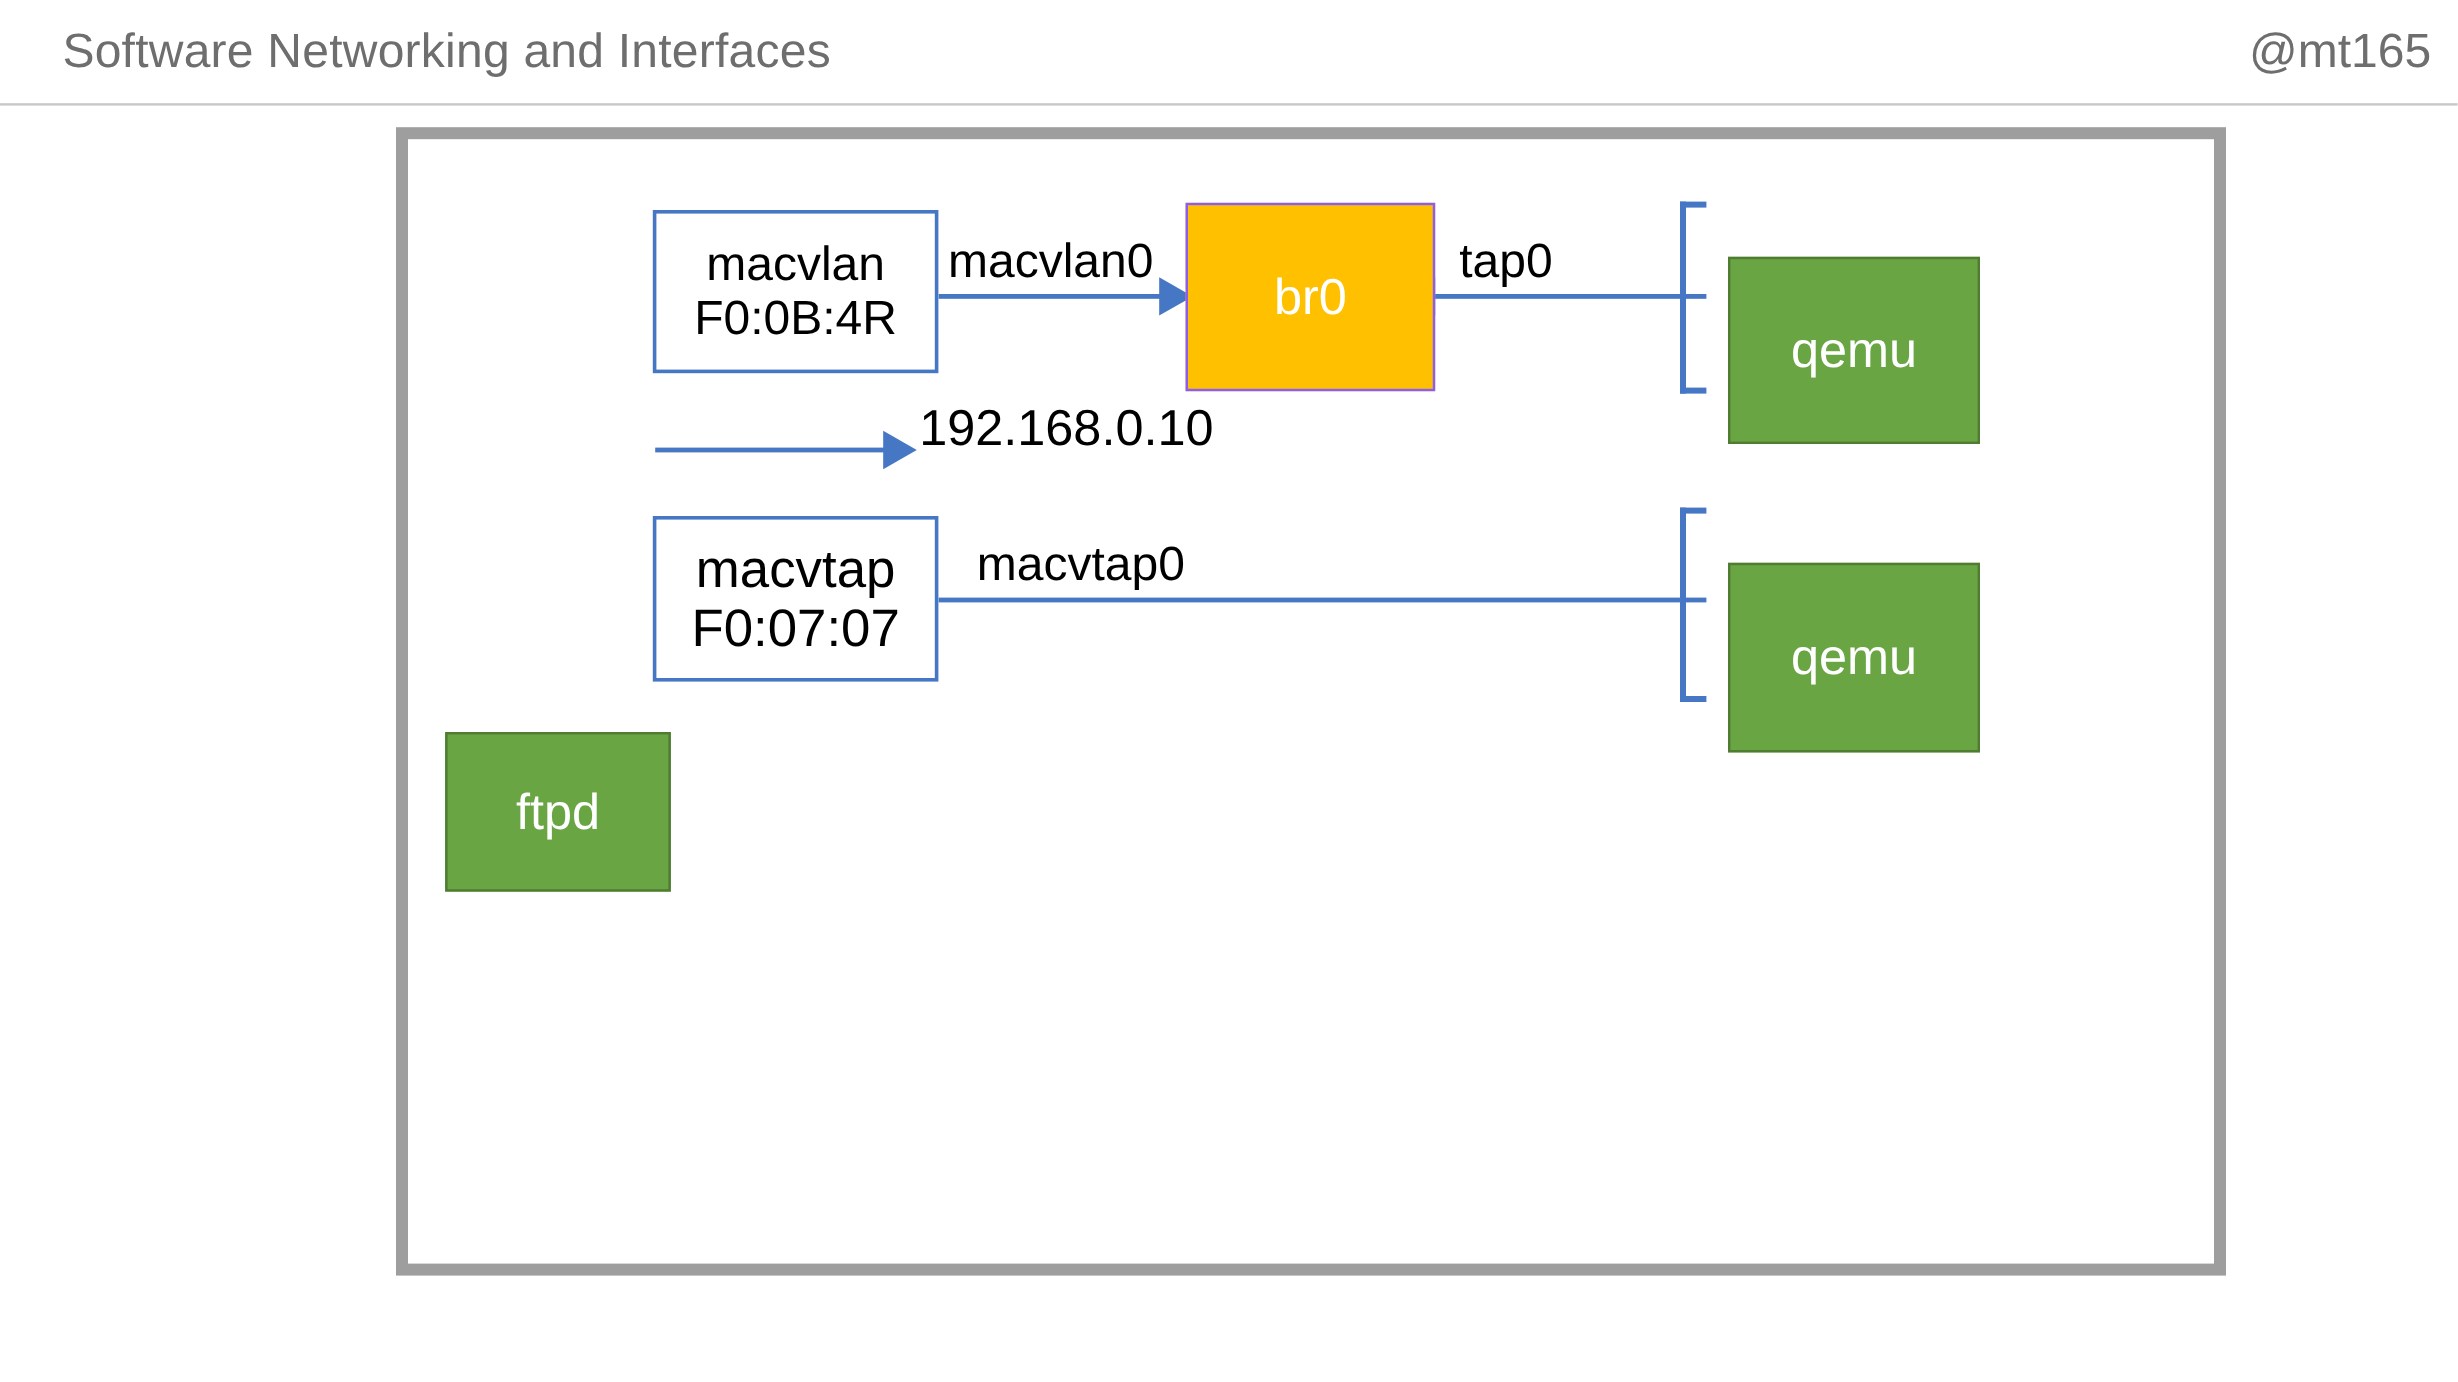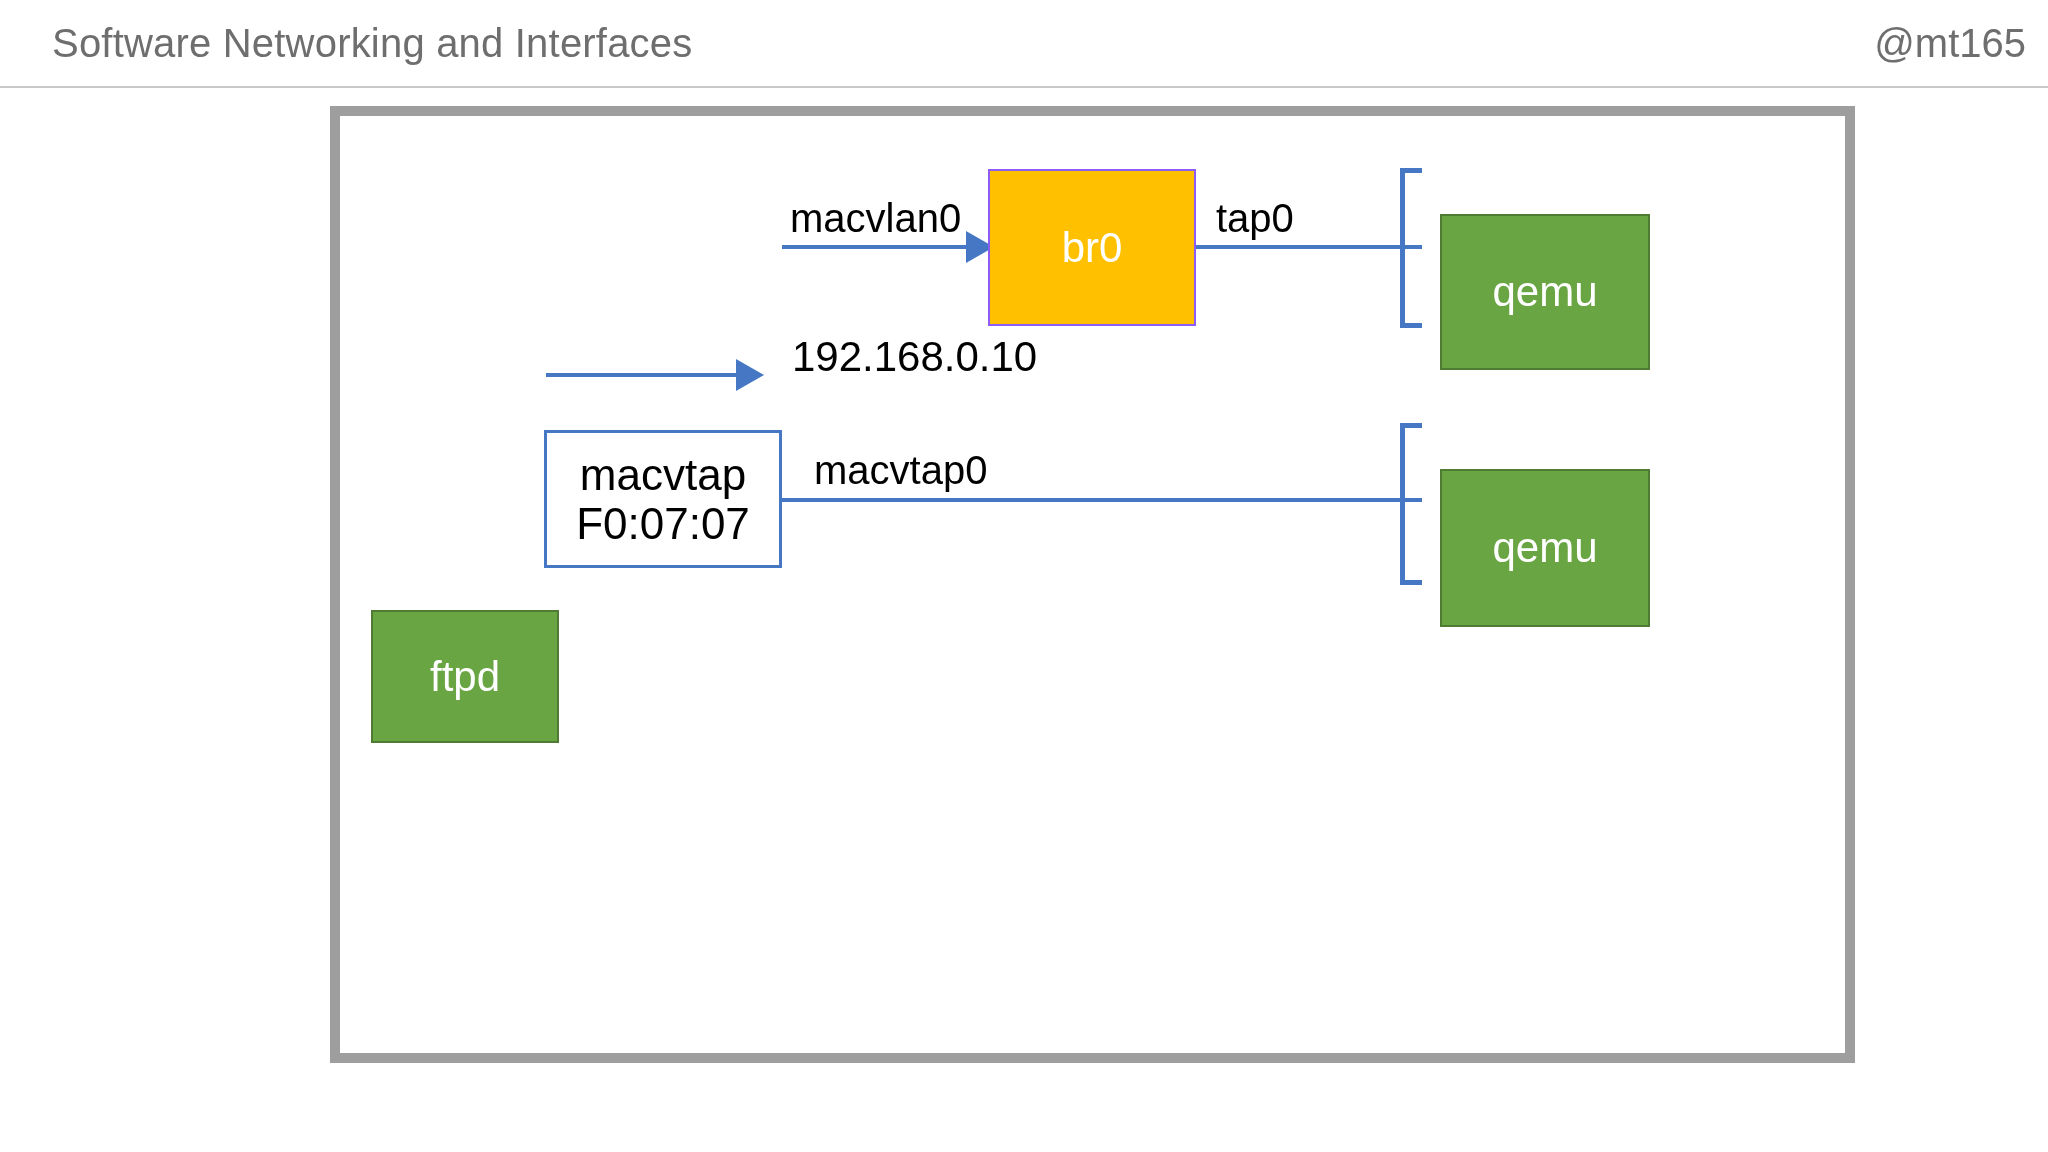--- a/index.html
+++ b/index.html
@@ -166,21 +166,21 @@
   .wire-label {
     color: #000000;
     font-size: 40px;
     white-space: nowrap;
     z-index: 5;
     background: transparent;
   }
   #label-macvlan0 { left: 790px;  top: 108px; }
   #label-tap0     { left: 1216px; top: 108px; }
   #label-macvtap0 { left: 814px;  top: 360px; }
-  #label-ip       { left: 766px;  top: 245px; font-size: 42px; margin-left: 26px; }
+  #label-ip       { left: 766px;  top: 245px; font-size: 42px; }
 </style>
 </head>
 <body>
 
 <div id="slide-header">
   <div id="header-title">Software Networking and Interfaces</div>
   <div id="header-handle">@mt165</div>
 </div>
 
 <div id="diagram-stage">
@@ -195,20 +195,24 @@
 
   <div class="abs wire-h" id="wire-eth0"></div>
   <div class="abs arrow-right" id="arrow-eth0"></div>
 
   <div class="abs wire-h" id="wire-macvtap0"></div>
 
   <div class="abs bracket" id="bracket-qemu-top"></div>
   <div class="abs bracket" id="bracket-qemu-bottom"></div>
 
 
+  <div class="abs nic-box" id="iface-macvlan">
+    <span class="nic-line">macvlan</span>
+    <span class="nic-line">F0:0B:4R</span>
+  </div>
 
   <div class="abs nic-box" id="iface-macvtap">
     <span class="nic-line">macvtap</span>
     <span class="nic-line">F0:07:07</span>
   </div>
 
   <div class="abs" id="bridge-br0">
     <span>br0</span>
   </div>
 

